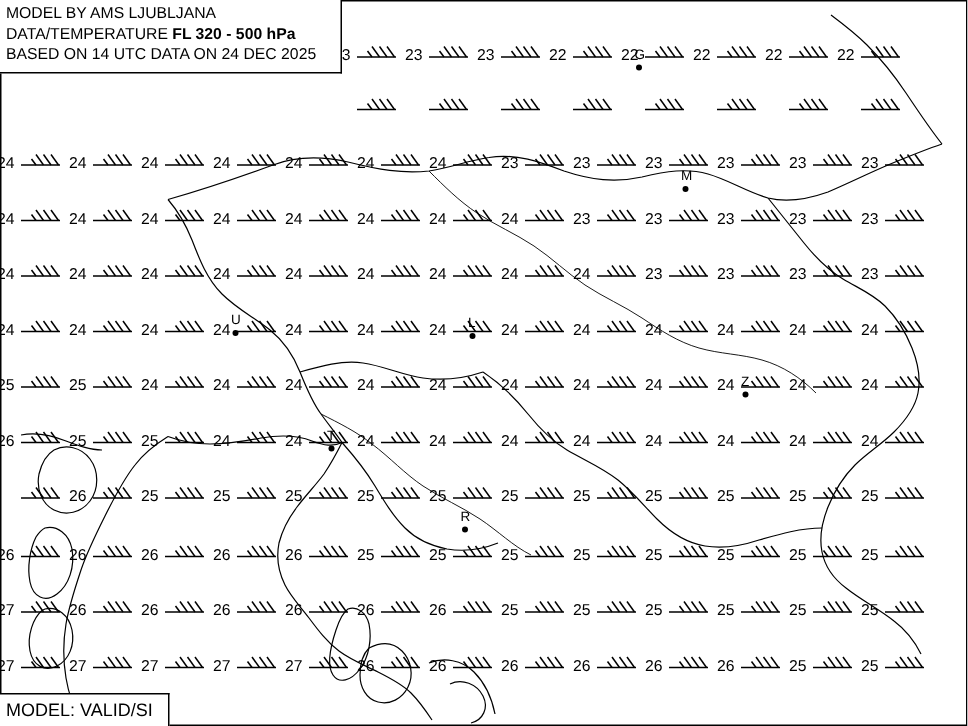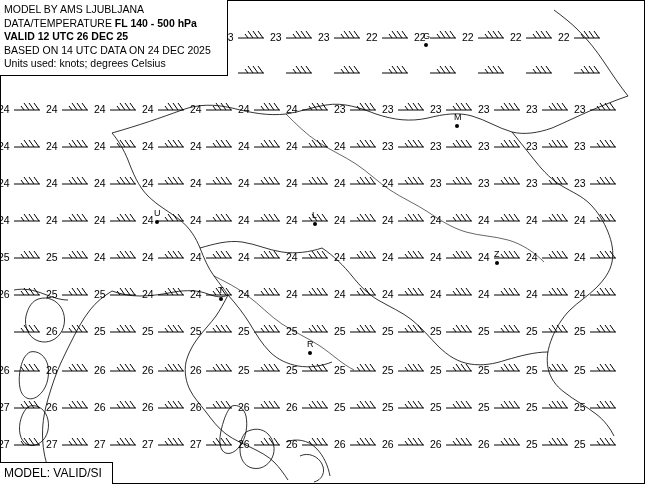--- a/index.html
+++ b/index.html
@@ -1336,24 +1336,22 @@
       </div>
       <div class="station" style="left: 308px; top: 351px;">
         <span class="dot"></span>
         <span class="lbl">R</span>
       </div>
     </div>
 
   <div class="legend-box">
     <div>MODEL BY AMS LJUBLJANA</div>
     <div>
-      <span>DATA/TEMPERATURE </span><b>FL 140 - 500 hPa</b>
+      <span>DATA/TEMPERATURE </span><b>FL 320 - 500 hPa</b>
     </div>
-    <div><b>VALID 12 UTC 26 DEC 25</b></div>
     <div>BASED ON 14 UTC DATA ON 24 DEC 2025</div>
-    <div>Units used: knots; degrees Celsius</div>
   </div>
 
   <div class="model-box">
     <span>MODEL: VALID/SI</span>
   </div>
 
 </div>
 
 </body></html>

